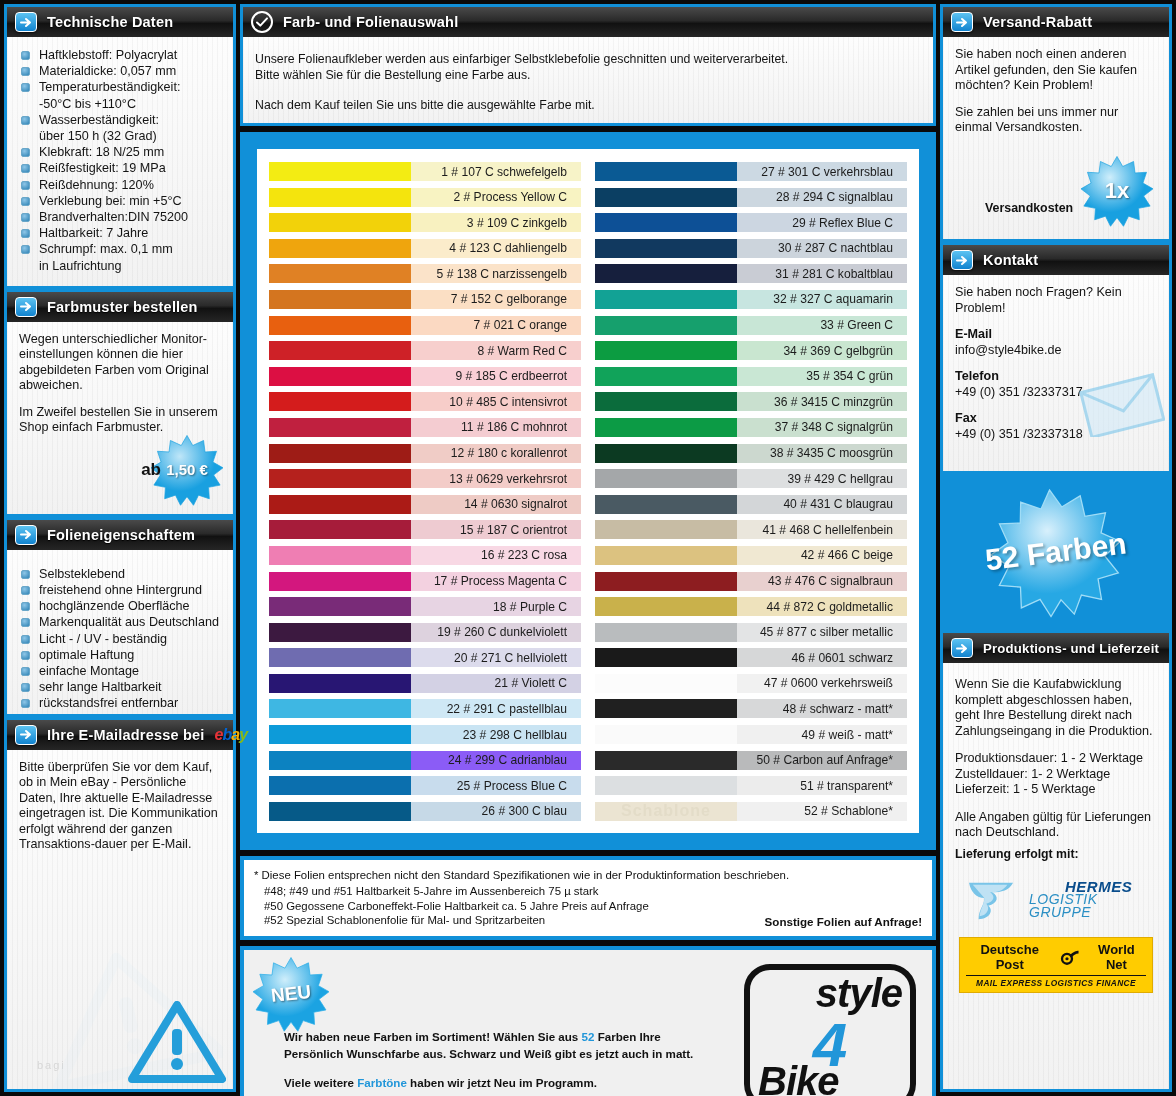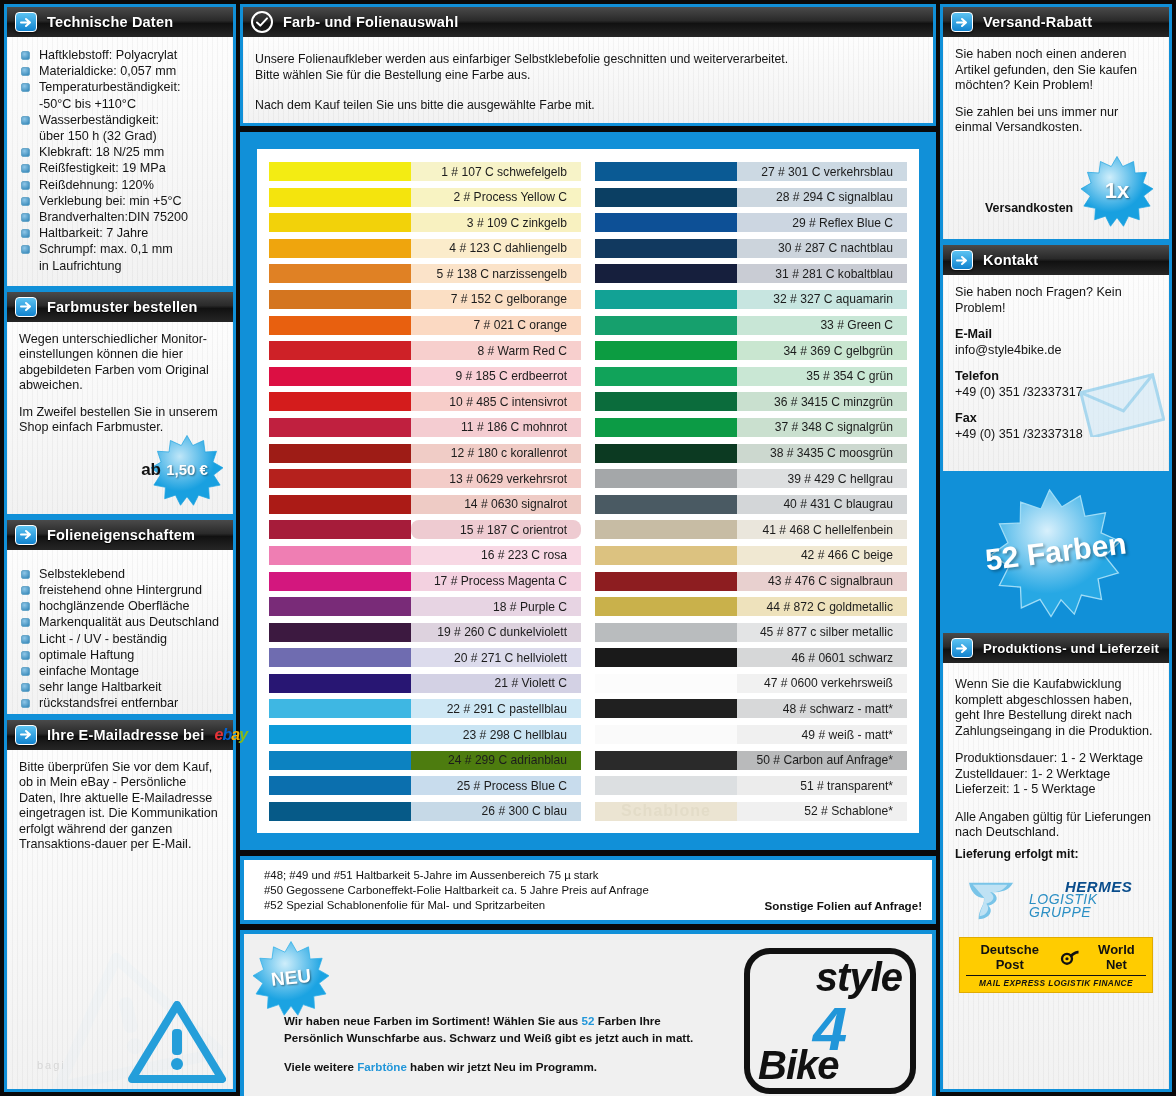--- a/index.html
+++ b/index.html
@@ -417,21 +417,21 @@
               <div class="crow">
                 <div class="swatch">
                   <div class="inner" style="background: rgb(171, 27, 22);"></div>
                 </div>
                 <div class="clabel" style="background: rgb(238, 203, 197);">14 # 0630 signalrot</div>
               </div>
               <div class="crow">
                 <div class="swatch">
                   <div class="inner" style="background: rgb(166, 28, 58);"></div>
                 </div>
-                <div class="clabel" style="background: rgb(238, 203, 209); border-radius: 8px;">15 # 187 C orientrot</div>
+                <div class="clabel" style="background: rgb(238, 203, 209);">15 # 187 C orientrot</div>
               </div>
               <div class="crow">
                 <div class="swatch">
                   <div class="inner" style="background: rgb(239, 126, 179);"></div>
                 </div>
                 <div class="clabel" style="background: rgb(248, 216, 228);">16 # 223 C rosa</div>
               </div>
               <div class="crow">
                 <div class="swatch">
                   <div class="inner" style="background: rgb(211, 23, 126);"></div>
@@ -471,21 +471,21 @@
               <div class="crow">
                 <div class="swatch">
                   <div class="inner" style="background: rgb(13, 155, 217);"></div>
                 </div>
                 <div class="clabel" style="background: rgb(201, 228, 243);">23 # 298 C hellblau</div>
               </div>
               <div class="crow">
                 <div class="swatch">
                   <div class="inner" style="background: rgb(12, 130, 193);"></div>
                 </div>
-                <div class="clabel" style="background: #4d7c0f;">24 # 299 C adrianblau</div>
+                <div class="clabel" style="background: #8b5cf6;">24 # 299 C adrianblau</div>
               </div>
               <div class="crow">
                 <div class="swatch">
                   <div class="inner" style="background: rgb(11, 111, 174);"></div>
                 </div>
                 <div class="clabel" style="background: rgb(200, 220, 237);">25 # Process Blue C</div>
               </div>
               <div class="crow">
                 <div class="swatch">
                   <div class="inner" style="background: rgb(6, 90, 136);"></div>
@@ -650,20 +650,21 @@
                 </div>
                 <div class="clabel" style="background: rgb(240, 240, 240);">52 # Schablone*</div>
               </div>
             </div>
         </div>
       </div>
     </div>
 
     <div class="panel" style="padding:4px">
       <div class="foot-note">
+        <div class="ln first">* Diese Folien entsprechen nicht den Standard Spezifikationen wie in der Produktinformation beschrieben.</div>
         <div class="ln" style="padding-left:10px">#48; #49 und #51 Haltbarkeit 5-Jahre im Aussenbereich 75 µ stark</div>
         <div class="ln" style="padding-left:10px">#50 Gegossene Carboneffekt-Folie  Haltbarkeit ca. 5 Jahre Preis auf Anfrage</div>
         <div class="bottomline">
           <div class="ln" style="padding-left:10px">#52 Spezial Schablonenfolie für Mal- und Spritzarbeiten</div>
           <div class="strongright">Sonstige Folien auf Anfrage!</div>
         </div>
       </div>
     </div>
 
     <div class="panel" style="padding:4px;flex:1 1 auto">
@@ -809,19 +810,19 @@
           <div class="dhl">
             <div class="r1">
               <span>Deutsche Post</span>
               <svg class="horn" viewBox="0 0 24 18">
                 <circle cx="9" cy="11" r="5.6" fill="none" stroke="#111" stroke-width="2.6"></circle>
                 <path d="M12 8 C15 3 20 2 22 2 L22 5 C19 5 16 7 14 10" fill="#111"></path>
                 <circle cx="9" cy="11" r="1.8" fill="#111"></circle>
               </svg>
               <span>World Net</span>
             </div>
-            <div class="r2">MAIL EXPRESS LOGISTIK FINANCE</div>
+            <div class="r2">MAIL EXPRESS LOGISTICS FINANCE</div>
           </div>
         </div>
       </div>
     </div>
   </div>
 </div>
 
 </body></html>

